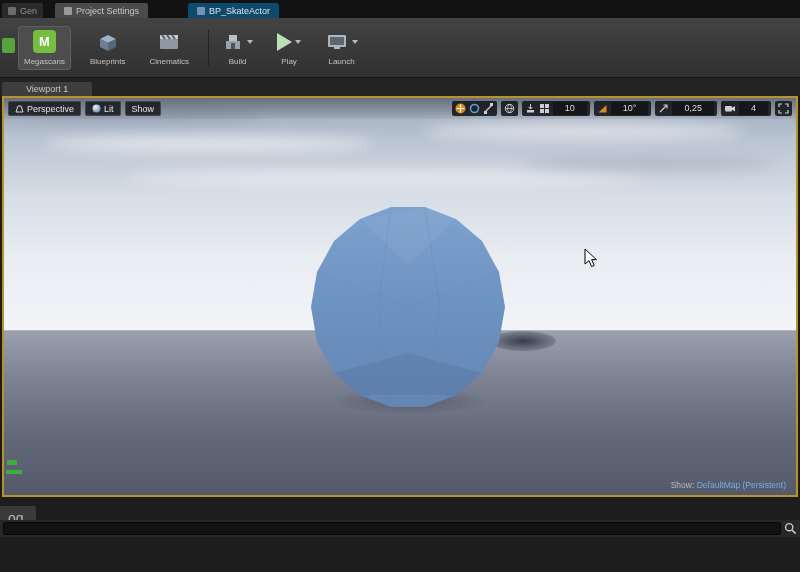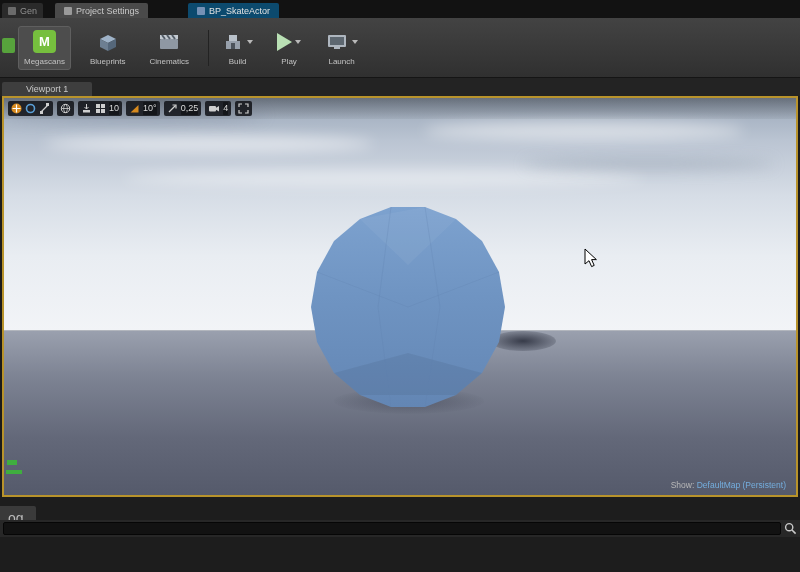--- a/index.html
+++ b/index.html
@@ -44,21 +44,21 @@
   .floor{position:absolute;left:0;top:233px;width:792px;height:164px;background:linear-gradient(#9aa0ae 0%,#7d8393 28%,#636879 65%,#555a6b 100%);overflow:hidden}
   .horizon{position:absolute;left:0;top:232px;width:792px;height:1px;background:rgba(60,66,80,.35)}
   .sphere-shadow{position:absolute;left:486px;top:233px;width:66px;height:20px;border-radius:50%;background:radial-gradient(ellipse at center,rgba(50,54,68,.95) 0%,rgba(50,54,68,.25) 70%,rgba(50,54,68,0) 100%)}
   .contact-shade{position:absolute;left:330px;top:290px;width:150px;height:26px;border-radius:50%;background:radial-gradient(ellipse at center,rgba(35,39,52,.35),rgba(35,39,52,0) 75%)}
   .sphere-svg{position:absolute;left:303px;top:105px}
   .vp-toolbar{position:absolute;left:0;top:0;width:792px;height:21px;display:flex;justify-content:space-between;align-items:center;padding:0 4px;background:linear-gradient(rgba(8,8,10,.35),rgba(8,8,10,.05))}
   .vp-left{display:flex;gap:4px}
   .vp-btn{background:rgba(22,24,28,.85);border:1px solid rgba(95,95,95,.55);border-radius:2px;color:#e4e4e4;font-size:9px;height:15px;display:flex;align-items:center;gap:3px;padding:0 6px;white-space:nowrap}
   .vp-right{display:flex;gap:4px;align-items:center}
   .ibox{height:15px;background:rgba(16,18,22,.85);border-radius:2px;display:flex;align-items:center;gap:3px;padding:0 3px}
-  .ival{font-size:9px;color:#dcdcdc;background:#141warm6;background:#14161a;padding:0 0;height:13px;line-height:13px;border-radius:1px;white-space:nowrap}
+  .ival{font-size:9px;color:#dcdcdc;background:#141warm6;background:#14161a;padding:0 12px;height:13px;line-height:13px;border-radius:1px;white-space:nowrap}
   .level-line{position:absolute;right:10px;bottom:5px;font-size:8.5px}
   .level-label{color:#b9b9b9}
   .level-value{color:#74aede}
   .stat-mark{position:absolute;background:#3fae3f}
   .sm1{left:3px;top:362px;width:10px;height:5px}
   .sm2{left:2px;top:372px;width:16px;height:4px}
 
   
   .cursor{position:absolute;left:584px;top:248px;z-index:50}
 
@@ -185,20 +185,43 @@
           <stop offset="1" stop-color="#6386b4"></stop>
         </linearGradient>
       </defs>
       <polygon points="197,104 191,69 174,38 148,16 117,4 83,4 52,16 26,38 9,69 3,104 9,139 26,170 52,192 83,204 117,204 148,192 174,170 191,139" fill="url(#sg)"></polygon>
       <polygon points="52,16 117,4 148,16 100,62" fill="#ffffff" opacity="0.05"></polygon>
       <polygon points="26,170 52,192 148,192 174,170 100,150" fill="#000000" opacity="0.06"></polygon>
       <path d="M83,4 L70,104 L83,204 M117,4 L132,104 L117,204 M9,69 L100,104 L191,69" stroke="#5d80ad" stroke-width="0.7" fill="none" opacity="0.35"></path>
     </svg>
 
     <div class="vp-toolbar">
+      <div class="vp-left">
+        <div class="vp-btn">
+          <svg width="9" height="9" viewBox="0 0 9 9">
+              <path d="M1 8 L3 2 L6 2 L8 8 Z" fill="none" stroke="#d8d8d8" stroke-width="1"></path>
+            </svg>
+          <span>Perspective</span>
+        </div>
+        <div class="vp-btn">
+          <svg width="9" height="9" viewBox="0 0 9 9">
+            <defs>
+                <radialGradient id="lg" cx="0.35" cy="0.3" r="0.8">
+                  <stop offset="0" stop-color="#eef4fb"></stop>
+                  <stop offset="1" stop-color="#6b87a8"></stop>
+                </radialGradient>
+              </defs>
+            <circle cx="4.5" cy="4.5" r="4" fill="url(#lg)"></circle>
+          </svg>
+          <span>Lit</span>
+        </div>
+        <div class="vp-btn">
+          <span>Show</span>
+        </div>
+      </div>
 
       <div class="vp-right">
         <div class="ibox">
           <svg width="11" height="11" viewBox="0 0 11 11">
               <circle cx="5.5" cy="5.5" r="5" fill="#d78a1e"></circle>
               <path d="M5.5 1.5 V9.5 M1.5 5.5 H9.5" stroke="#fff" stroke-width="1.2"></path>
             </svg>
           <svg width="11" height="11" viewBox="0 0 11 11">
               <circle cx="5.5" cy="5.5" r="4" fill="none" stroke="#5a9fd6" stroke-width="1.6"></circle>
             </svg>

